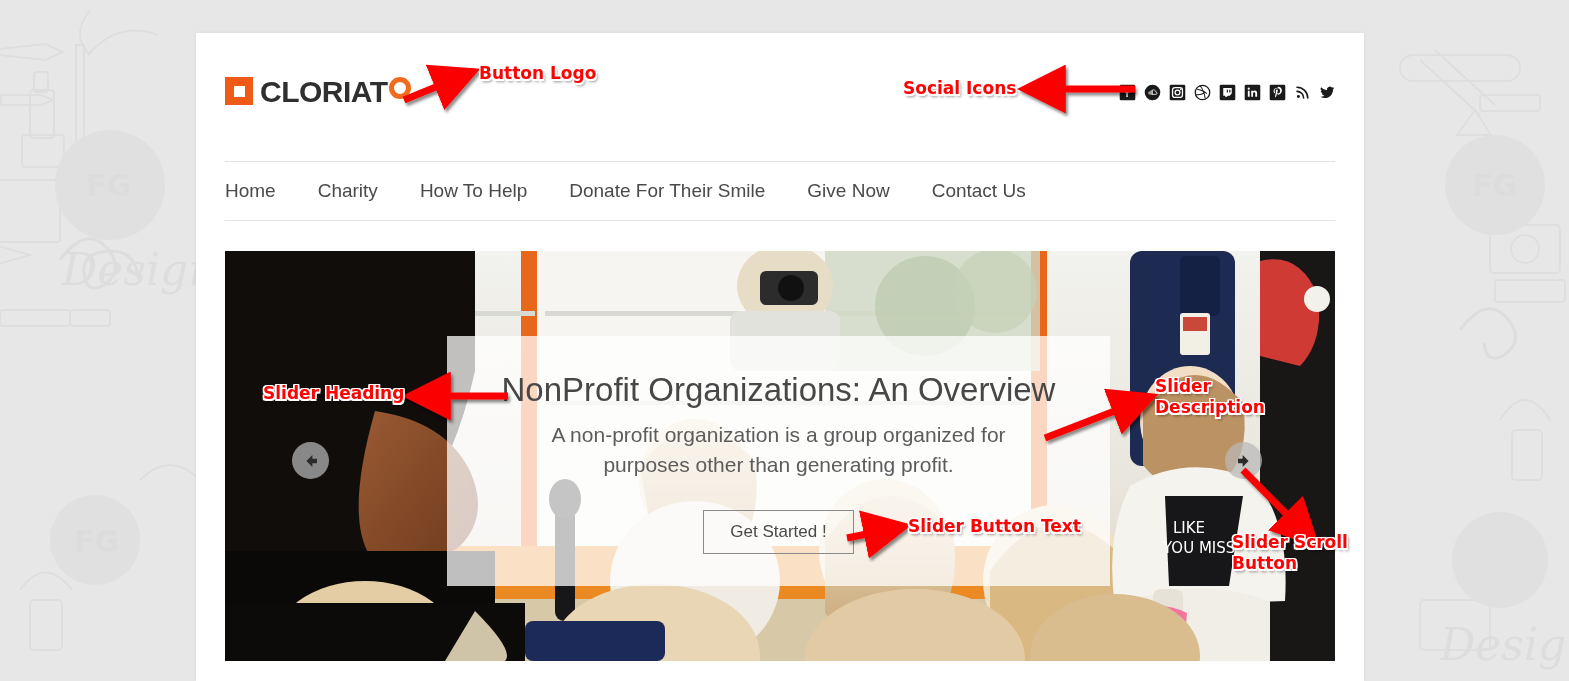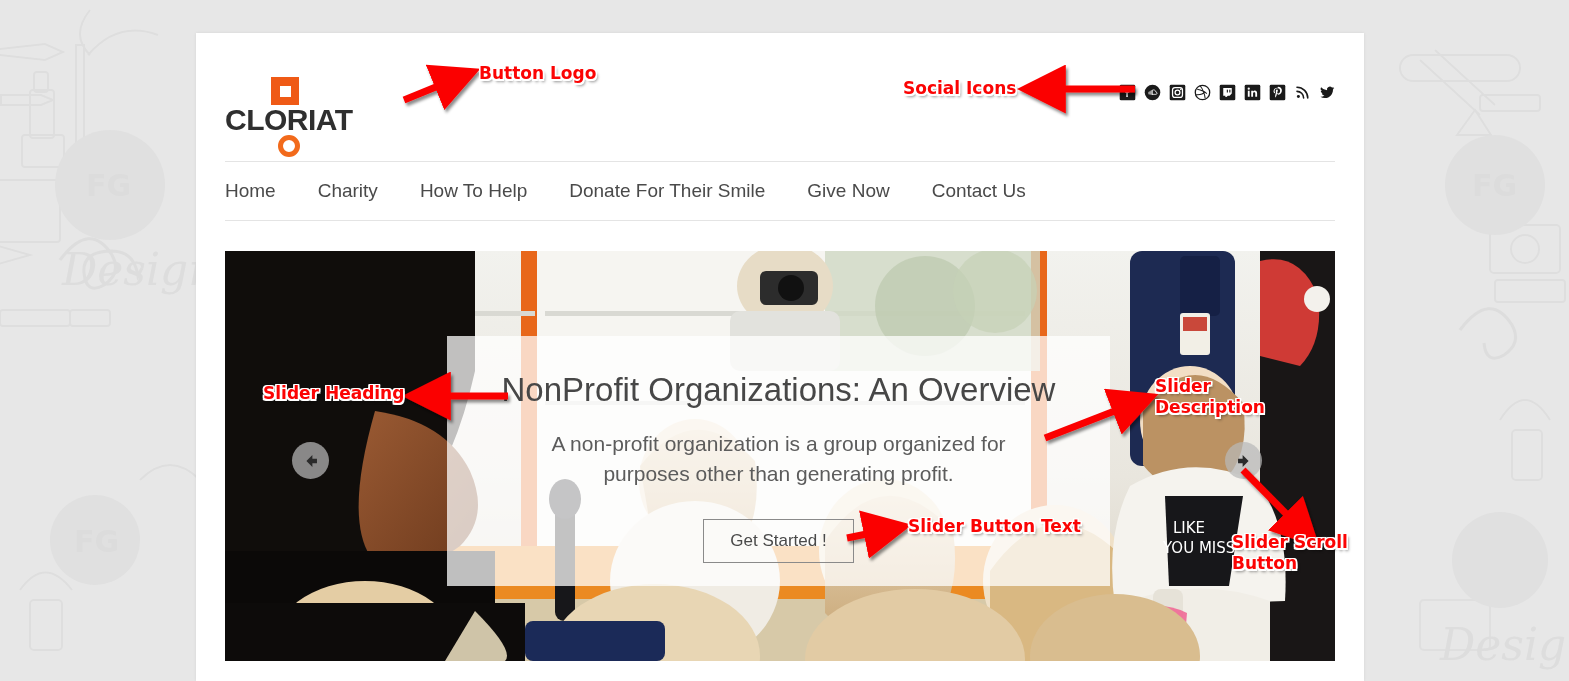--- a/index.html
+++ b/index.html
@@ -32,21 +32,21 @@
   }
 
   
   #header {
     position: relative;
     height: 128px;
   }
   #logo {
     position: absolute;
     left: 29px; top: 44px;
-    display: flex; align-items: center; flex-direction: column;
+    display: flex; 
   }
   #logo-mark {
     width: 28px; height: 28px;
     background: #ef5a16;
     display: inline-flex; align-items: center; justify-content: center;
     margin-right: 7px;
   }
   #logo-mark i {
     display: block;
     width: 11px; height: 11px;
@@ -117,21 +117,21 @@
     text-align: center;
     padding-top: 34px;
   }
   #slide-heading {
     font-size: 33px;
     font-weight: 400;
     color: #474747;
     line-height: 1.2;
   }
   #slide-desc {
-    margin-top: 19px;
+    margin-top: 10px;
     font-size: 21px;
     color: #5c5c5c;
     line-height: 1.45;
     padding: 0 60px;
   }
   #slide-btn {
     margin-top: 30px;
     display: inline-block;
     padding: 11px 26px;
     border: 1px solid #8a8a8a;

